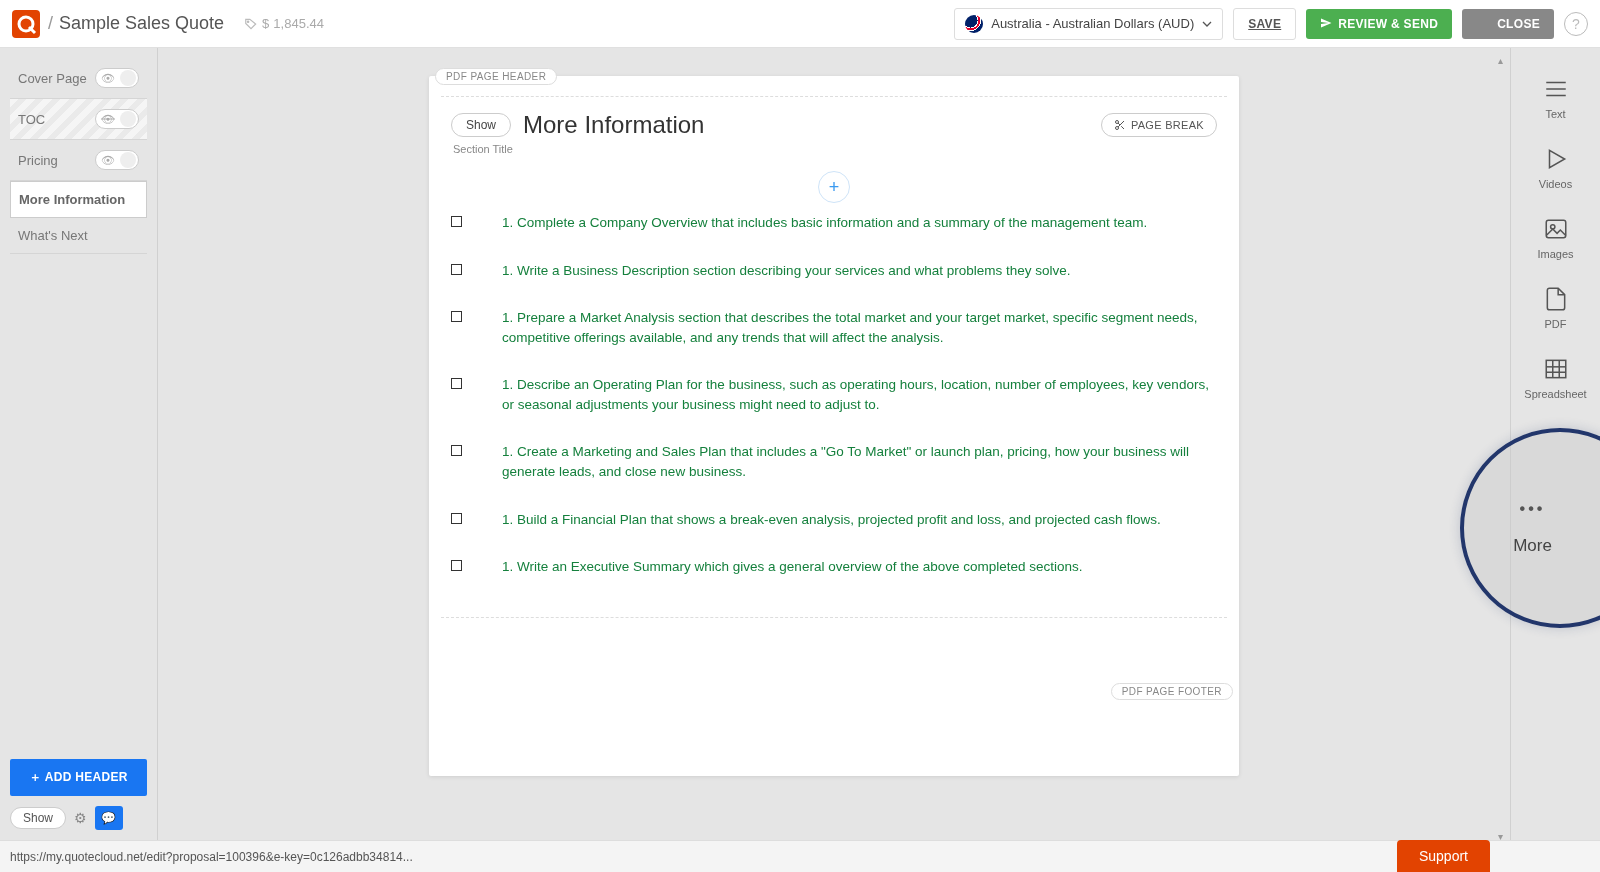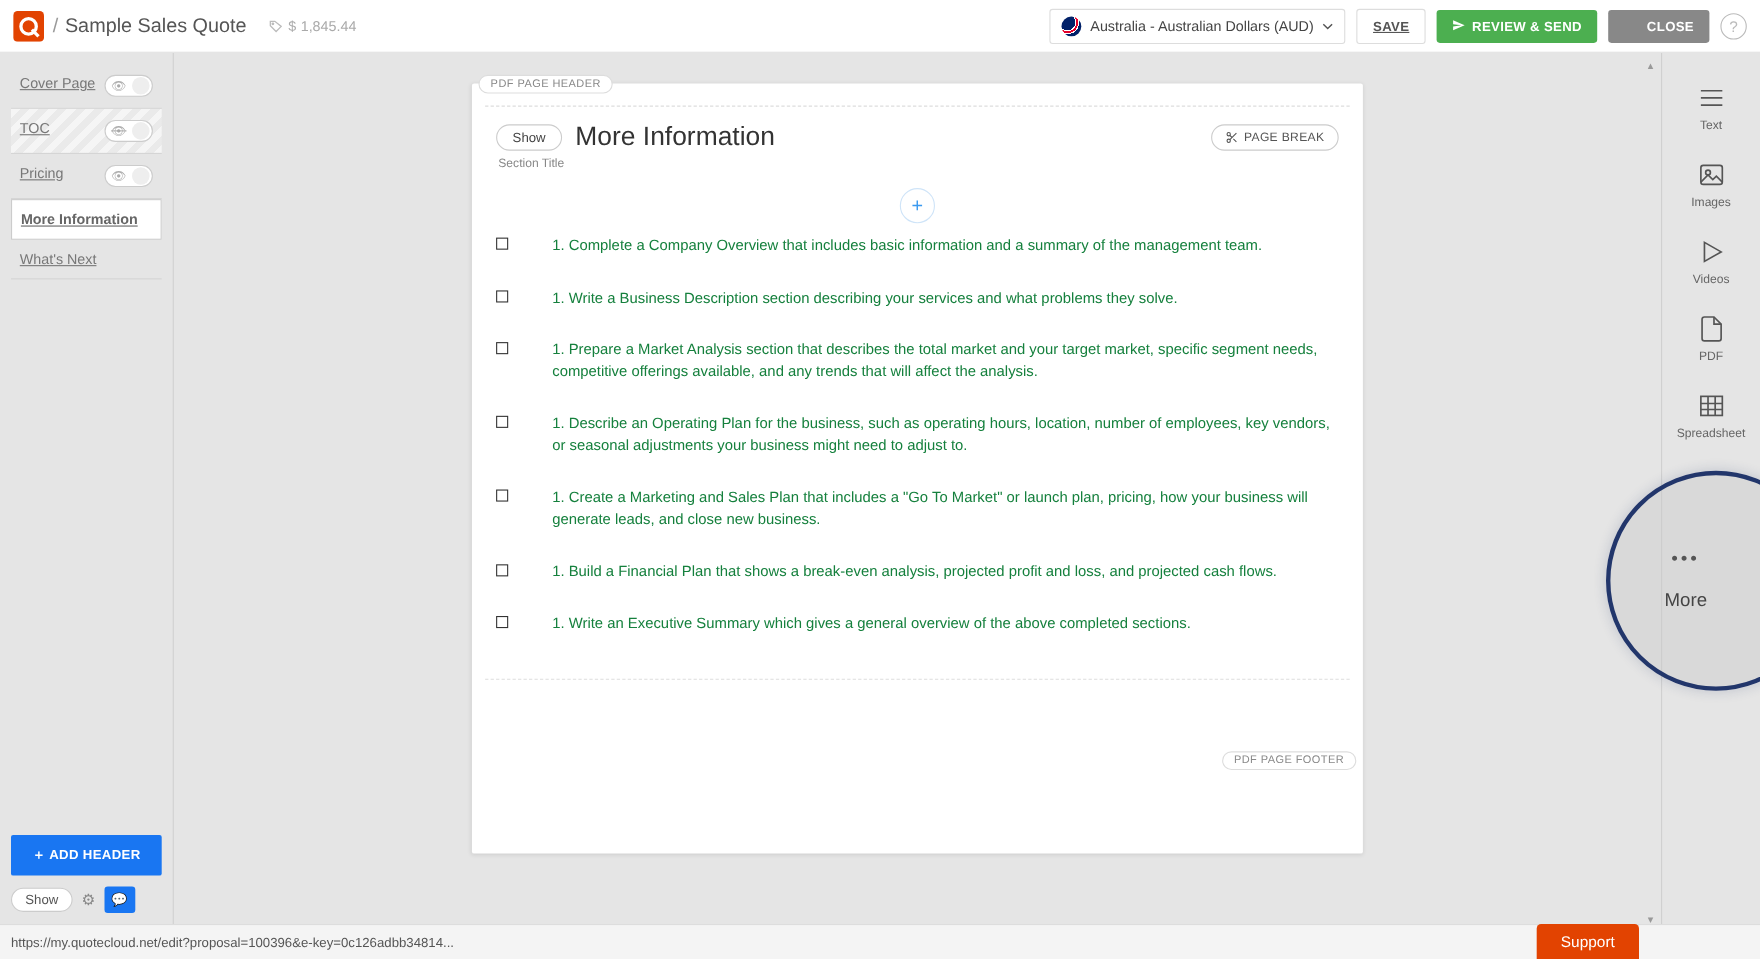--- a/index.html
+++ b/index.html
@@ -18,21 +18,21 @@
 .flag { width: 18px; height: 18px; border-radius: 50%; background: radial-gradient(circle at 30% 30%, #012169 0 40%, #fff 40% 45%, #e4002b 45% 55%, #fff 55% 60%, #012169 60%); }
 .btn { padding: 8px 14px; border-radius: 3px; font-size: 12px; font-weight: bold; cursor: pointer; border: none; letter-spacing: .3px; }
 .btn-save { background: #fff; border: 1px solid #ddd; color: #555; text-decoration: underline; }
 .btn-review { background: #4caf50; color: #fff; display: flex; align-items: flex-start; gap: 6px; }
 .btn-close { background: #888; color: #fff; padding-left: 35px; }
 .help-circle { width: 24px; height: 24px; border: 1.5px solid #bbb; border-radius: 50%; display: flex; align-items: center; justify-content: center; color: #bbb; font-size: 14px; cursor: pointer; }
 
 
 .leftbar { position: absolute; top: 48px; left: 0; width: 158px; bottom: 32px; background: #e5e5e5; border-right: 1px solid #d0d0d0; display: flex; flex-direction: column; padding: 10px; }
 .section-list { flex: 0 0 auto; }
-.sect-item { display: flex; justify-content: space-between; padding: 10px 8px; border-bottom: 1px solid #d5d5d5; font-size: 13px; color: #777; cursor: pointer; text-decoration: underline; }
+.sect-item { display: flex; align-items: center; justify-content: space-between; padding: 10px 8px; border-bottom: 1px solid #d5d5d5; font-size: 13px; color: #777; cursor: pointer; }
 .sect-item.active { background: #fff; border: 1px solid #ccc; color: #666; font-weight: bold; }
 .sect-item.striped { background: repeating-linear-gradient(135deg, #f5f5f5 0 6px, #eaeaea 6px 12px); }
 .toggle { width: 44px; height: 20px; border: 1px solid #ccc; border-radius: 20px; background: #fff; position: relative; }
 .toggle .eye { position: absolute; left: 5px; top: 50%; transform: translateY(-50%); font-size: 11px; color: #aaa; }
 .toggle .knob { position: absolute; right: 2px; top: 1px; width: 16px; height: 16px; border-radius: 50%; background: #eee; }
 .add-section { margin-top: auto; margin-bottom: 4px; }
 .add-section-btn { width: 100%; background: #1976f2; color: #fff; border: none; padding: 10px 0; font-size: 12px; font-weight: bold; border-radius: 2px; cursor: pointer; letter-spacing: .3px; }
 .left-bottom { display: flex; align-items: center; gap: 8px; padding: 6px 0 0 0; }
 .show-pill { background: #fff; border: 1px solid #ccc; border-radius: 12px; padding: 3px 12px; font-size: 12px; color: #555; }
 .gear-ic { color: #888; font-size: 14px; }
@@ -223,31 +223,31 @@
   <div class="rb-item">
     <svg viewBox="0 0 24 24">
         <line x1="3" y1="6" x2="21" y2="6"></line>
         <line x1="3" y1="12" x2="21" y2="12"></line>
         <line x1="3" y1="18" x2="21" y2="18"></line>
       </svg>
     <span>Text</span>
   </div>
   <div class="rb-item">
     <svg viewBox="0 0 24 24">
+        <polygon points="6,4 20,12 6,20"></polygon>
+      </svg>
+    <span>Videos</span>
+  </div>
+  <div class="rb-item">
+    <svg viewBox="0 0 24 24">
         <rect x="3" y="4" width="18" height="16" rx="2"></rect>
         <circle cx="9" cy="10" r="2"></circle>
         <path d="M3 18l6-6 4 4 3-3 5 5"></path>
       </svg>
     <span>Images</span>
-  </div>
-  <div class="rb-item">
-    <svg viewBox="0 0 24 24">
-        <polygon points="6,4 20,12 6,20"></polygon>
-      </svg>
-    <span>Videos</span>
   </div>
   <div class="rb-item">
     <svg viewBox="0 0 24 24">
         <path d="M14 2H6a2 2 0 0 0-2 2v16a2 2 0 0 0 2 2h12a2 2 0 0 0 2-2V8z"></path>
         <polyline points="14,2 14,8 20,8"></polyline>
       </svg>
     <span>PDF</span>
   </div>
   <div class="rb-item">
     <svg viewBox="0 0 24 24">

